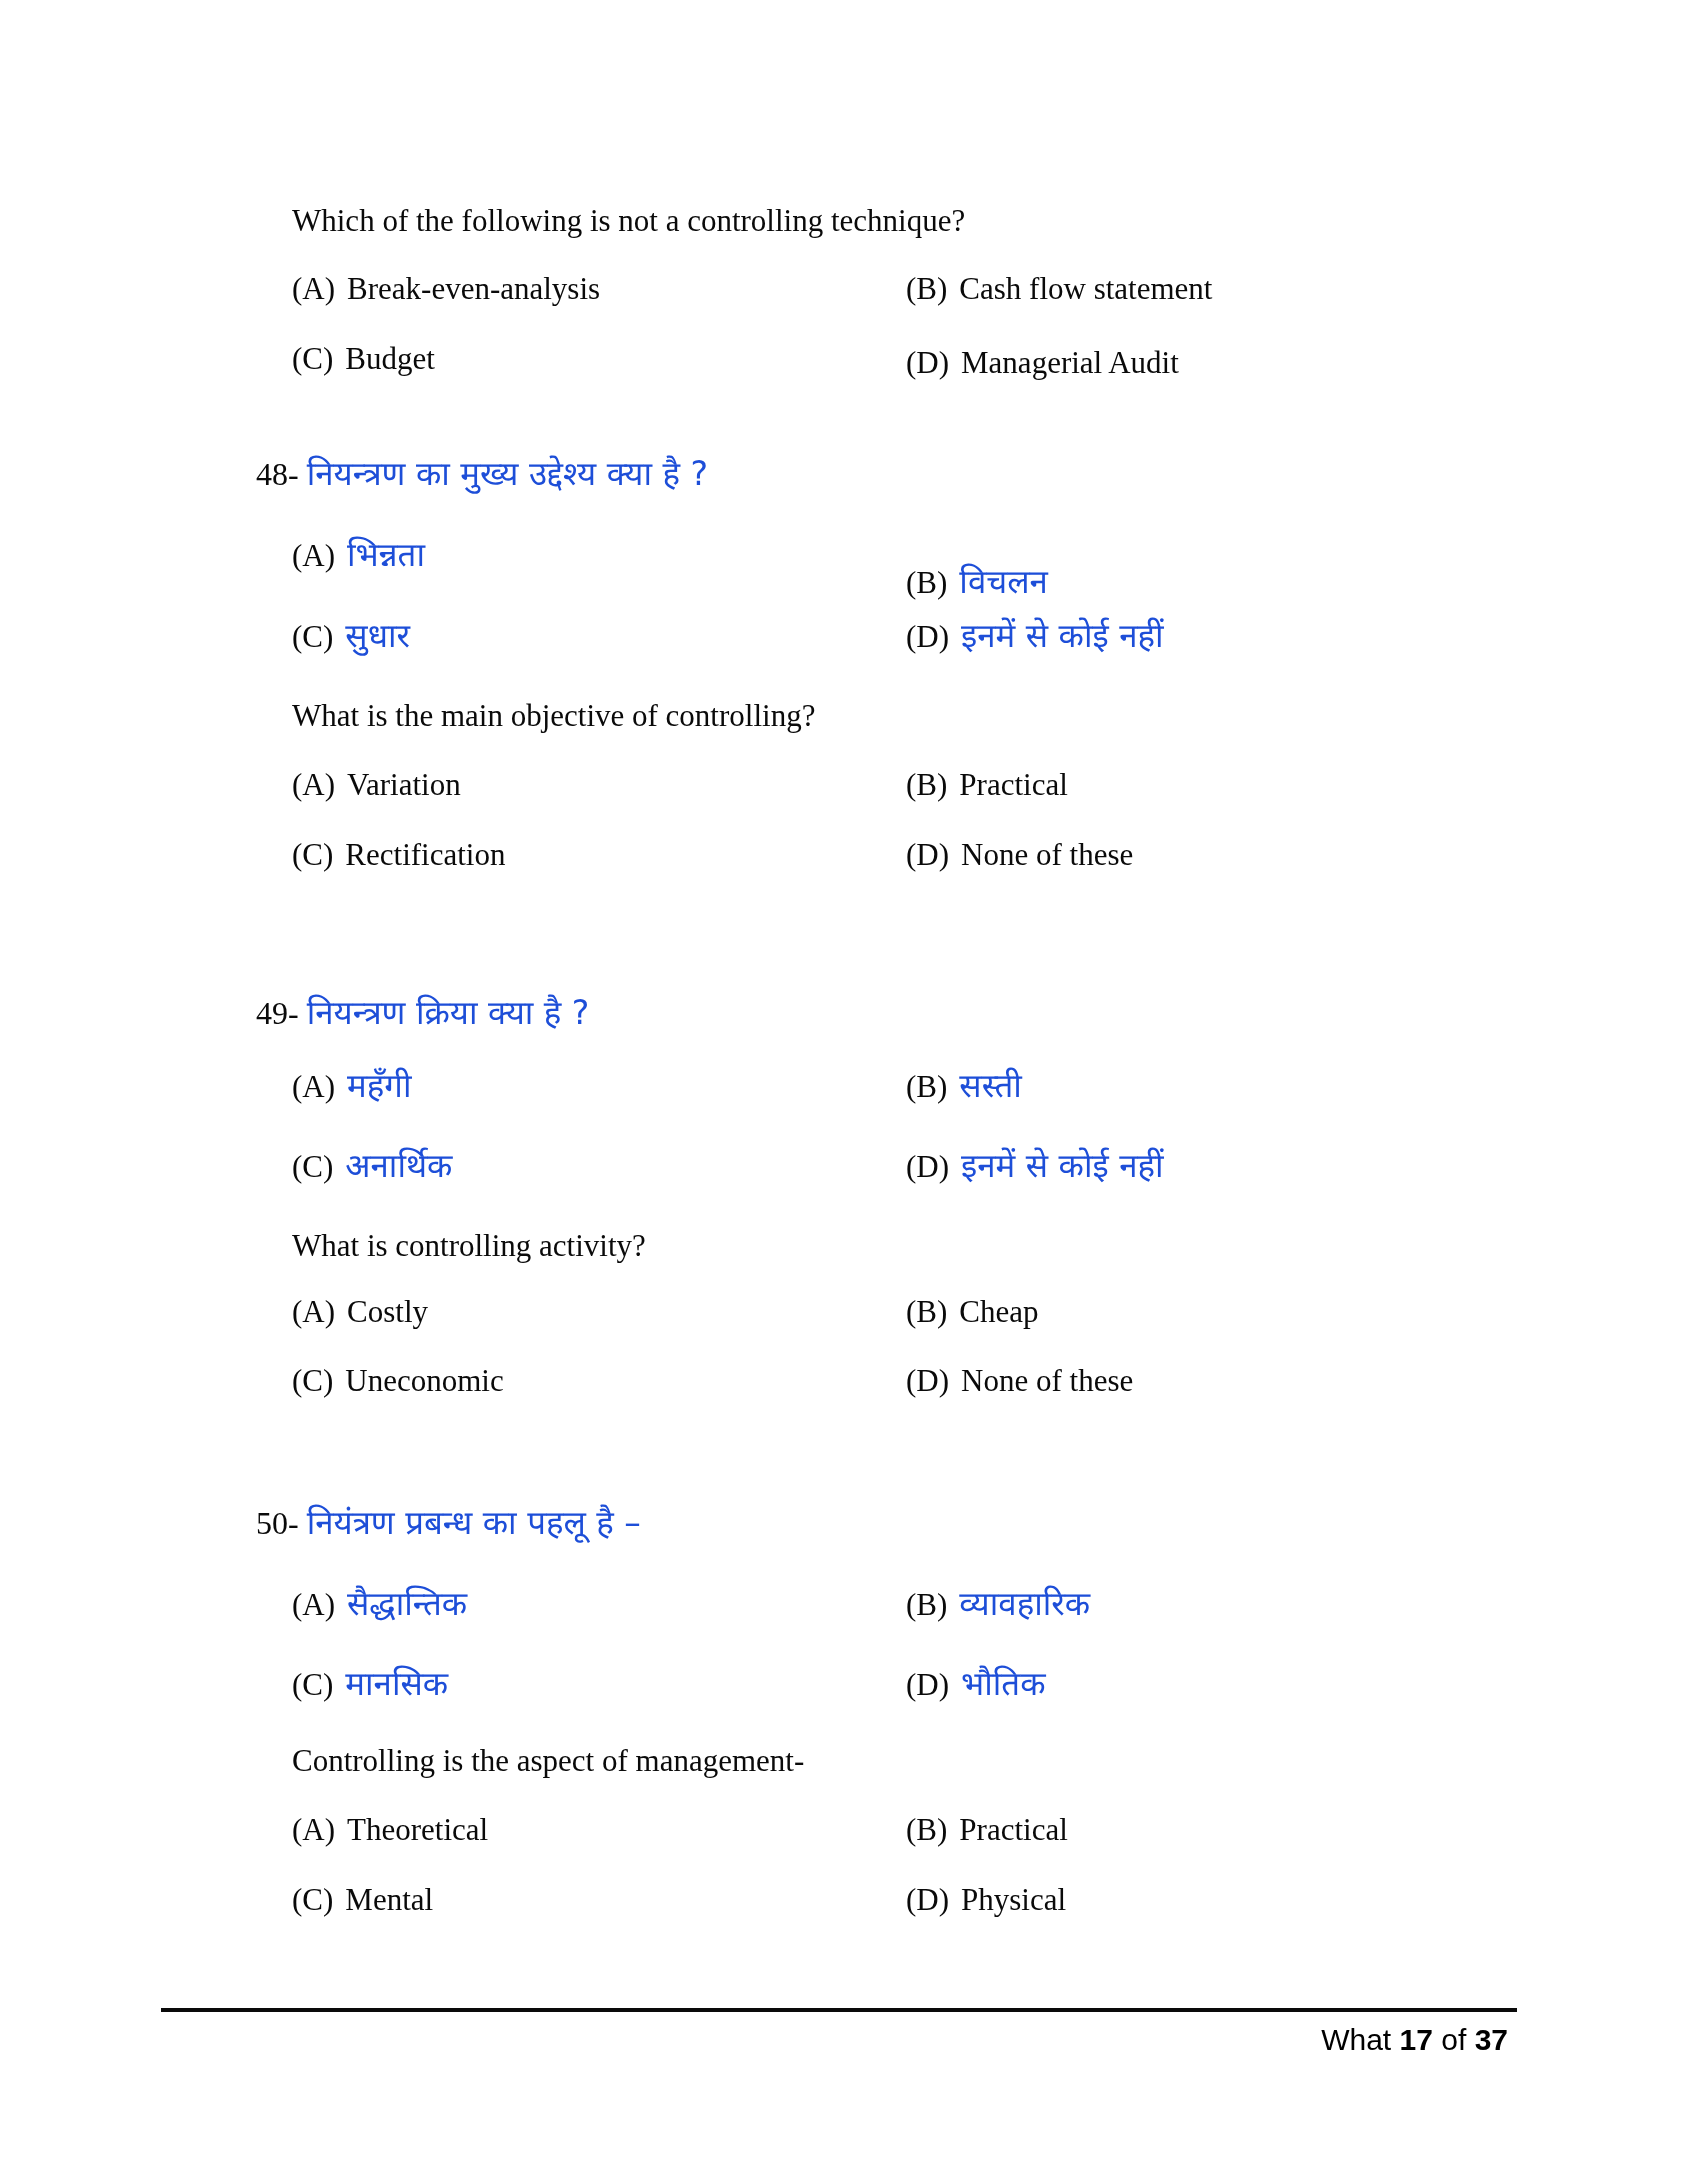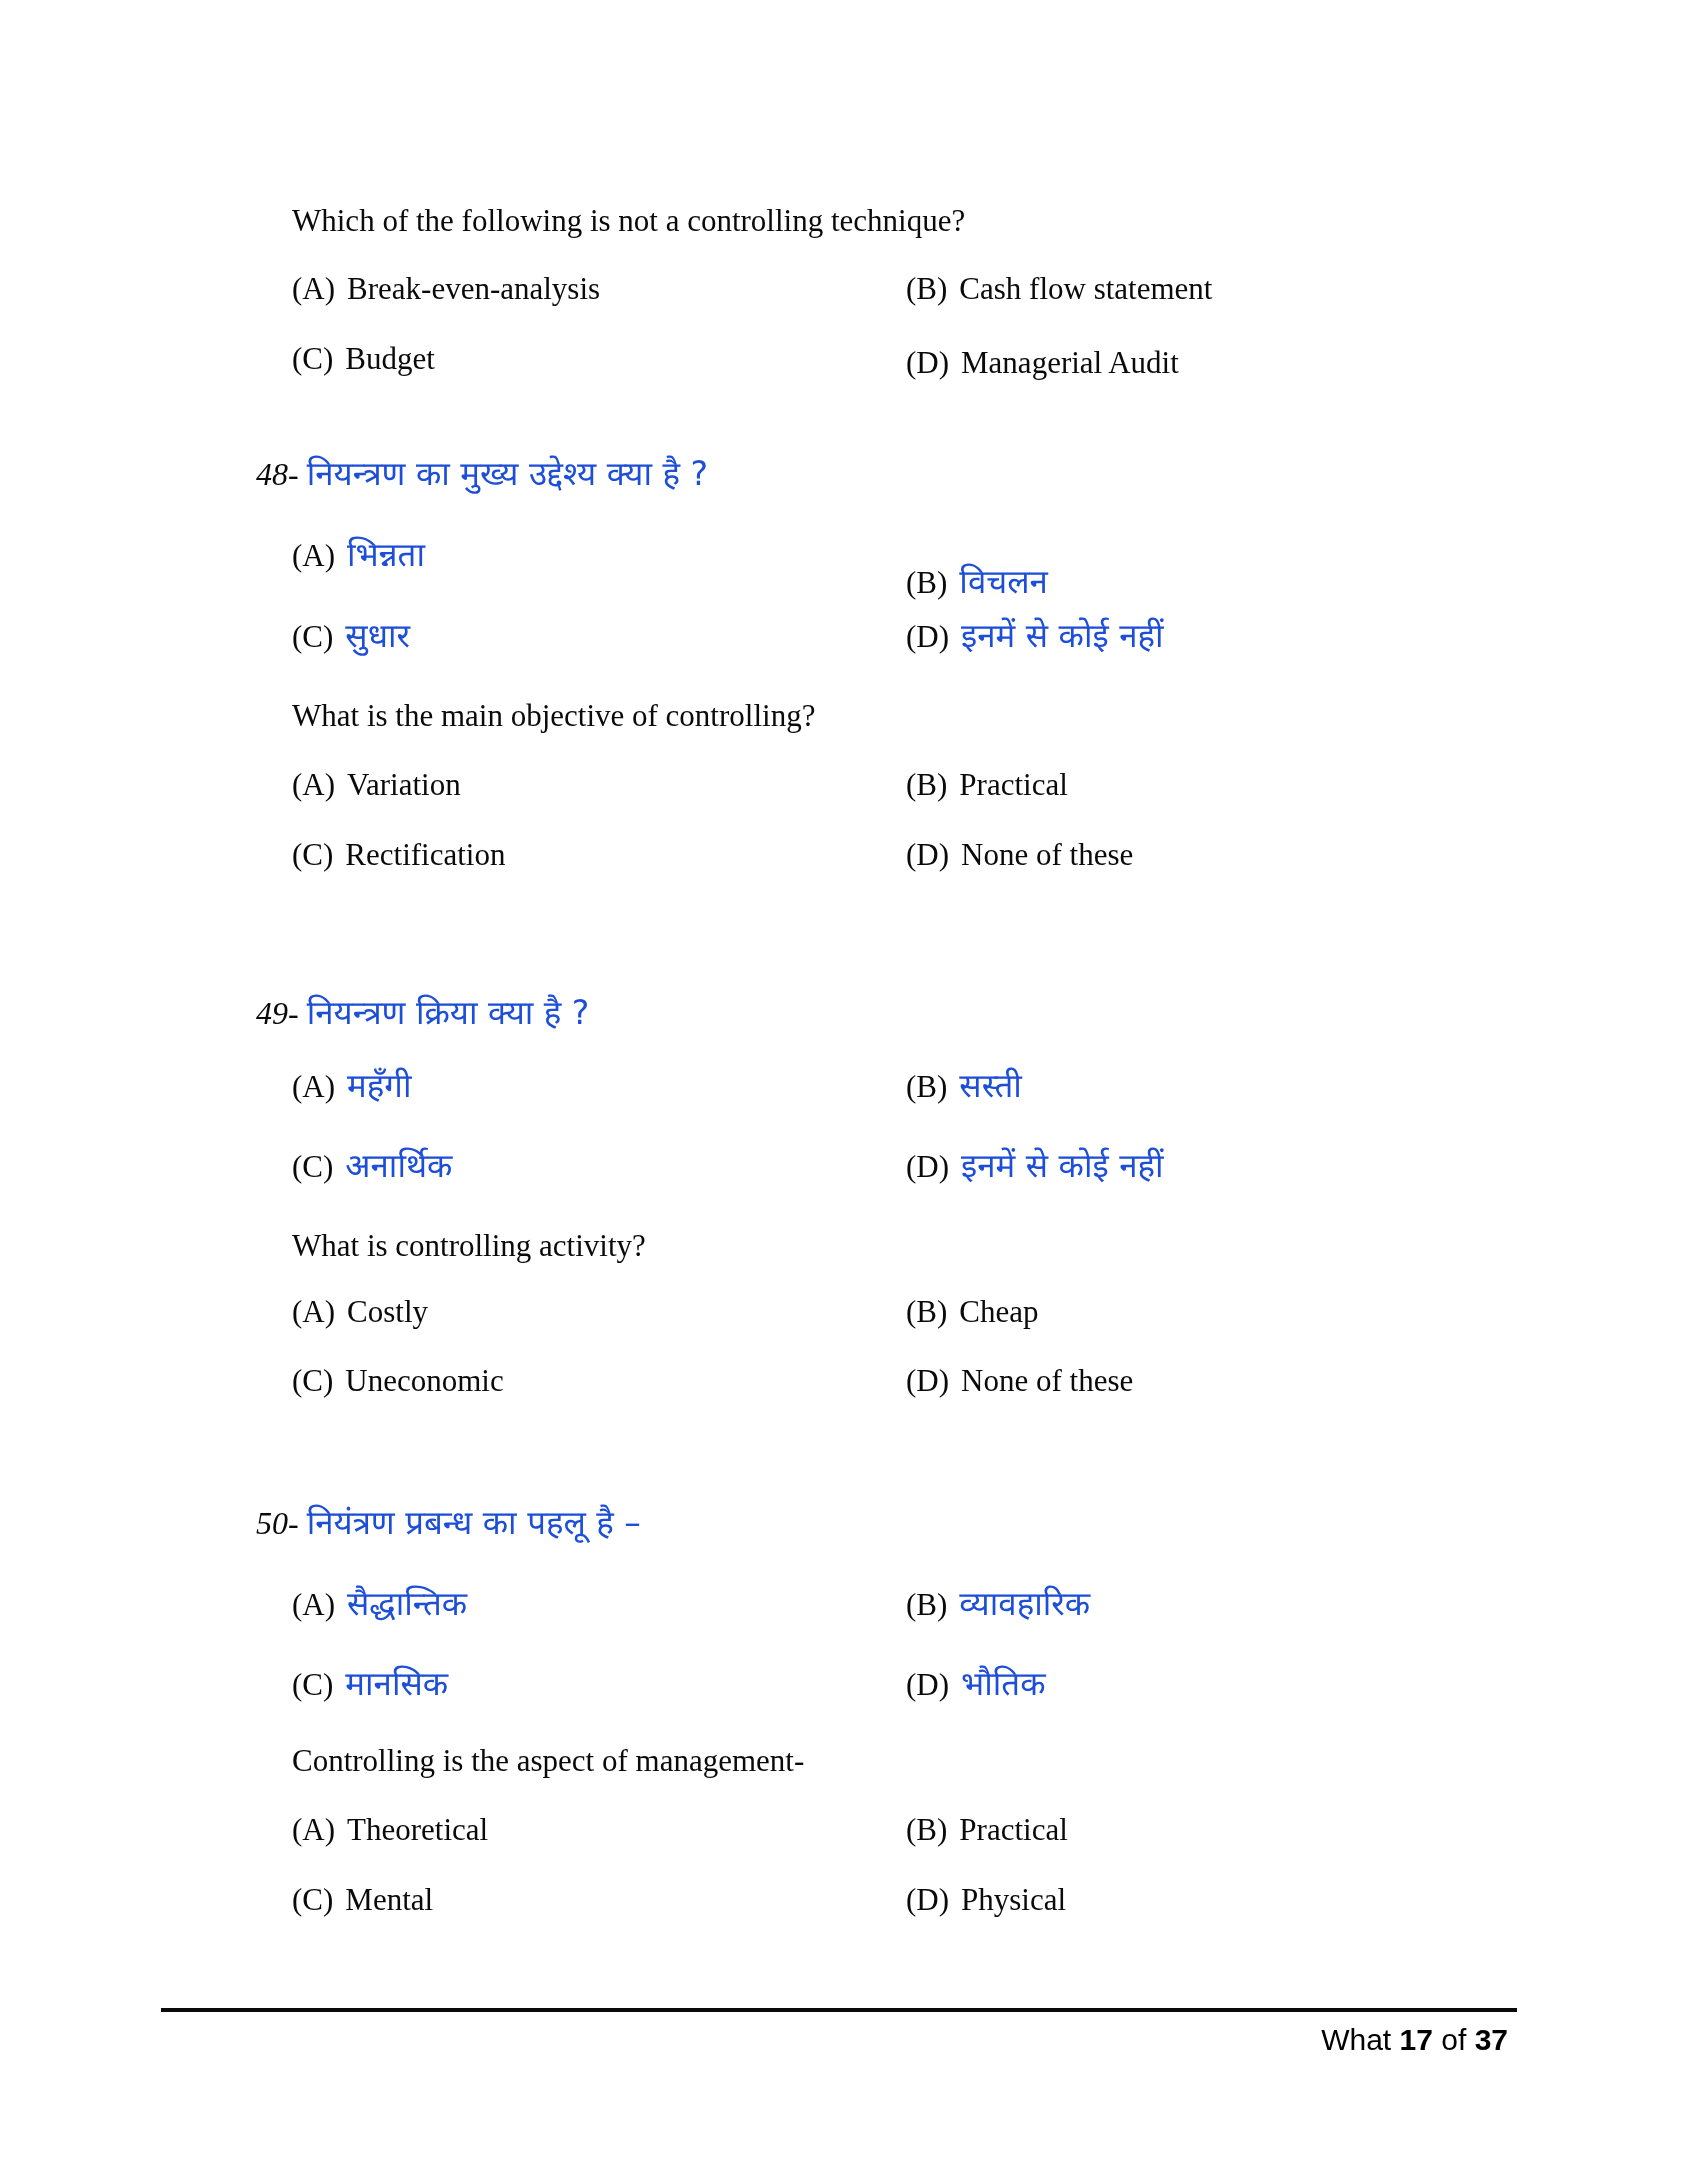--- a/index.html
+++ b/index.html
@@ -9,21 +9,21 @@
     width:1683px;
     height:2178px;
     background:#ffffff;
     overflow:hidden;
     color:#0a0a0a;
   }
   .line { position:absolute; height:48px; line-height:48px; white-space:nowrap; }
   .en   { font-family:"Liberation Serif", serif; font-size:31px; color:#0a0a0a; }
   .hi   { font-family:"DejaVu Sans", sans-serif; font-size:33px; color:#1d4ed8; }
   .lbl  { font-family:"Liberation Serif", serif; font-size:31px; color:#0a0a0a; margin-right:12px; }
-  .qnum { font-family:"Liberation Serif", serif; font-size:32px; color:#0a0a0a; margin-right:8px;font-style:italic; }
+  .qnum { font-family:"Liberation Serif", serif; font-size:32px; color:#0a0a0a; margin-right:8px; }
   .colA { left:292px; }
   .colB { left:906px; }
   .qcol { left:292px; }
   .hcol { left:256px; }
   .footer-line {
     position:absolute; left:161px; top:2008px;
     width:1356px; height:4px; background:#0a0a0a;
   }
   .footer {
     position:absolute; right:175px; top:2018px; height:44px; line-height:44px;

